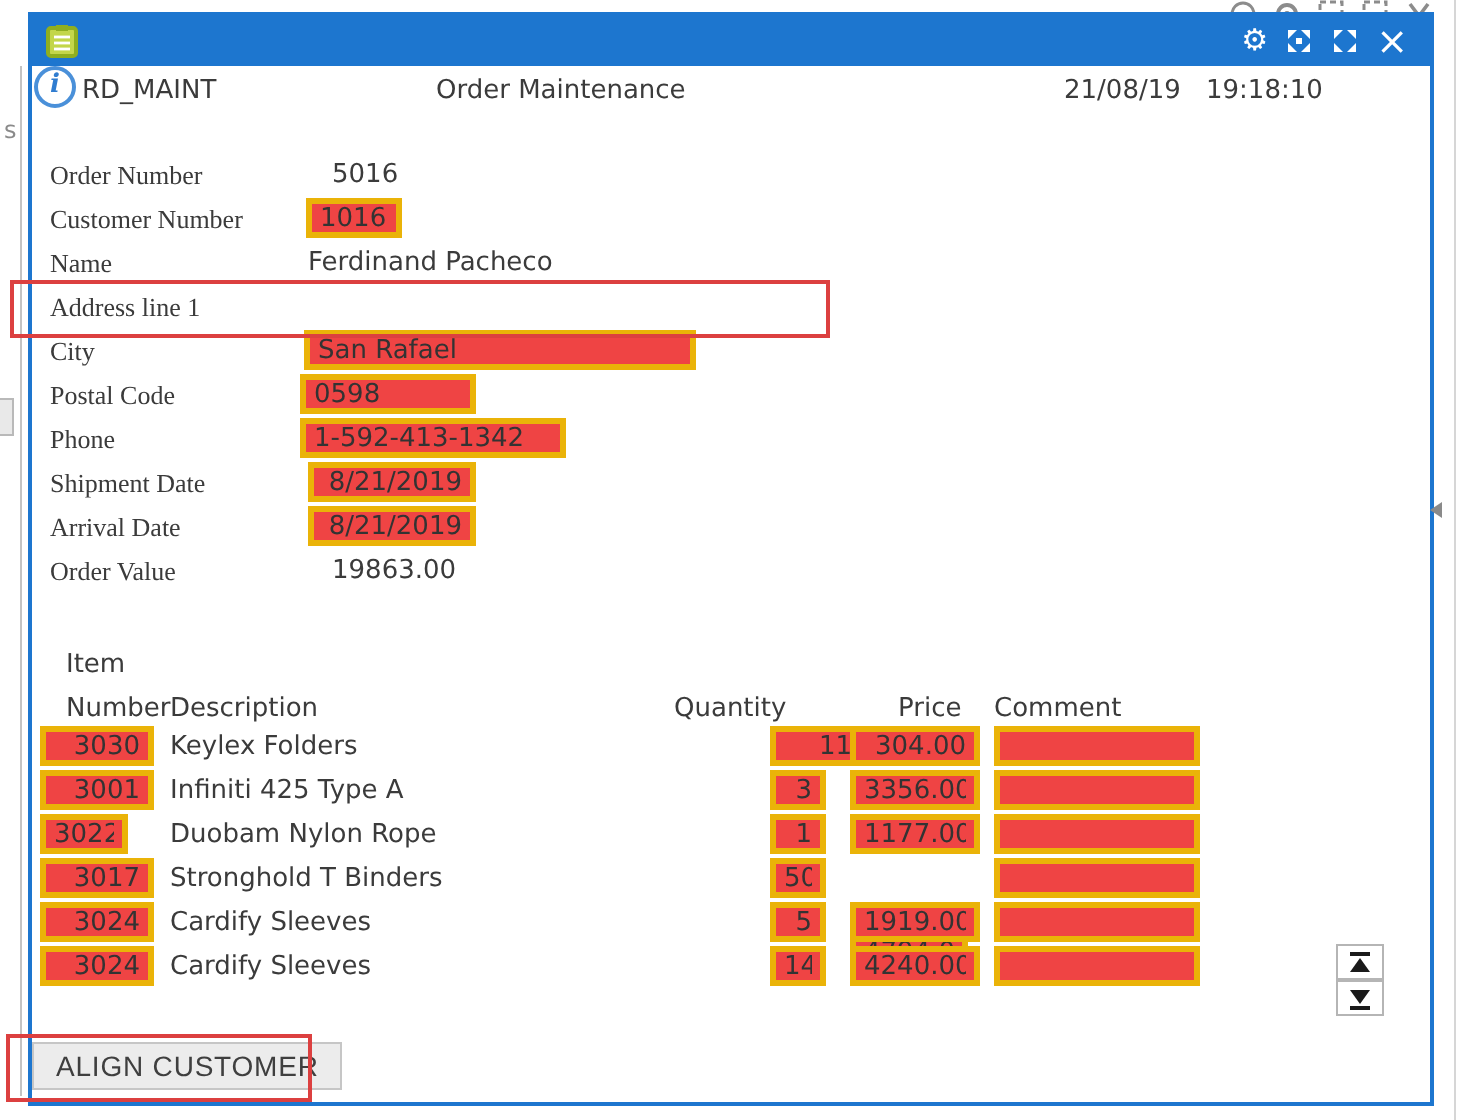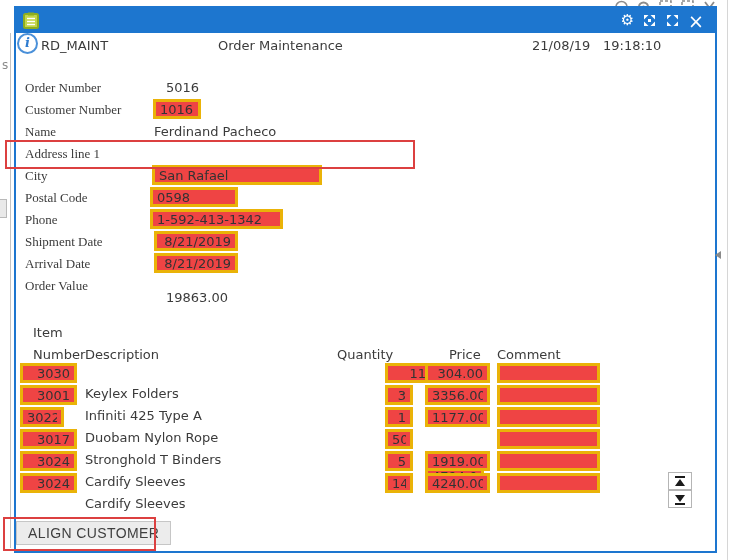--- a/index.html
+++ b/index.html
@@ -35,21 +35,21 @@
   .lbl{position:absolute;left:9px;font-size:13px;white-space:nowrap;font-family:Liberation Serif, serif;}
   .val{position:absolute;font-size:13px;white-space:nowrap;}
   .ibox{position:absolute;box-sizing:border-box;height:20px;border:3px solid #eab308;background:#ef4444;
         font-family:"DejaVu Sans",sans-serif;font-size:13px;color:#333;padding:0 4px;margin:0;}
   .ra{text-align:right;}
   .addr-box{position:absolute;left:136px;top:134px;width:257px;height:21px;box-sizing:border-box;
             border:1px solid #a3a3a3;background:#fff;font-size:13px;display:flex;align-items:center;padding:0 2px;}
   .sel{background:#0b72d8;color:#fff;padding:0 1px;}
   
   .col-hdr{position:absolute;top:339px;font-size:13px;}
-  .desc{position:absolute;left:69px;font-size:13px;white-space:nowrap;margin-top:20px;}
+  .desc{position:absolute;left:69px;font-size:13px;white-space:nowrap;}
   
   .pager-btn{position:absolute;left:652px;width:24px;height:18px;box-sizing:border-box;
              border:1px solid #b5b5b5;background:#fff;display:flex;align-items:center;justify-content:center;
              padding:0;cursor:pointer;}
   
   .align-btn{position:absolute;left:0;top:513px;height:24px;box-sizing:border-box;
              background:#ececec;border:1px solid #c6c6c6;color:#3f3f3f;
              font-family:"Liberation Sans",sans-serif;font-size:14px;letter-spacing:.4px;
              padding:0 11px;cursor:pointer;}
   
@@ -133,36 +133,36 @@
 
   <div class="lbl" style="top:94px">Customer Number</div>
   <input class="ibox" style="left: 137px; top: 91px; width: 48px;" value="1016">
 
   <div class="lbl" style="top:116px">Name</div>
   <div class="val" style="left:138px;top:116px">Ferdinand Pacheco</div>
 
   <div class="lbl" style="top:138px">Address line 1</div>
 
   <div class="lbl" style="top:160px">City</div>
-  <input class="ibox" style="left: 136px; top: 157px; width: 170px;" value="San Rafael">
+  <input class="ibox" style="left: 136px; top: 157px; width: 196px;" value="San Rafael">
 
   <div class="lbl" style="top:182px">Postal Code</div>
   <input class="ibox" style="left: 134px; top: 179px; width: 88px;" value="0598">
 
   <div class="lbl" style="top:204px">Phone</div>
   <input class="ibox" style="left: 134px; top: 201px; width: 133px;" value="1-592-413-1342">
 
   <div class="lbl" style="top:226px">Shipment Date</div>
   <input class="ibox ra" style="left: 138px; top: 223px; width: 84px;" value="8/21/2019">
 
   <div class="lbl" style="top:248px">Arrival Date</div>
   <input class="ibox ra" style="left: 138px; top: 245px; width: 84px;" value="8/21/2019">
 
   <div class="lbl" style="top:270px">Order Value</div>
-  <div class="val" style="left:150px;top:282px">19863.00</div>
+  <div class="val" style="left:150px;top:270px">19863.00</div>
 
   <div class="val" style="left:17px;top:317px">Item</div>
   <div class="col-hdr" style="left:17px">Number</div>
   <div class="col-hdr" style="left:69px">Description</div>
   <div class="col-hdr" style="left:321px">Quantity</div>
   <div class="col-hdr" style="left:433px">Price</div>
   <div class="col-hdr" style="left:481px">Comment</div>
 
   <input class="ibox ra" style="left: 4px; top: 355px; width: 57px;" value="3030">
   <div class="desc" style="top:358px">Keylex Folders</div>

